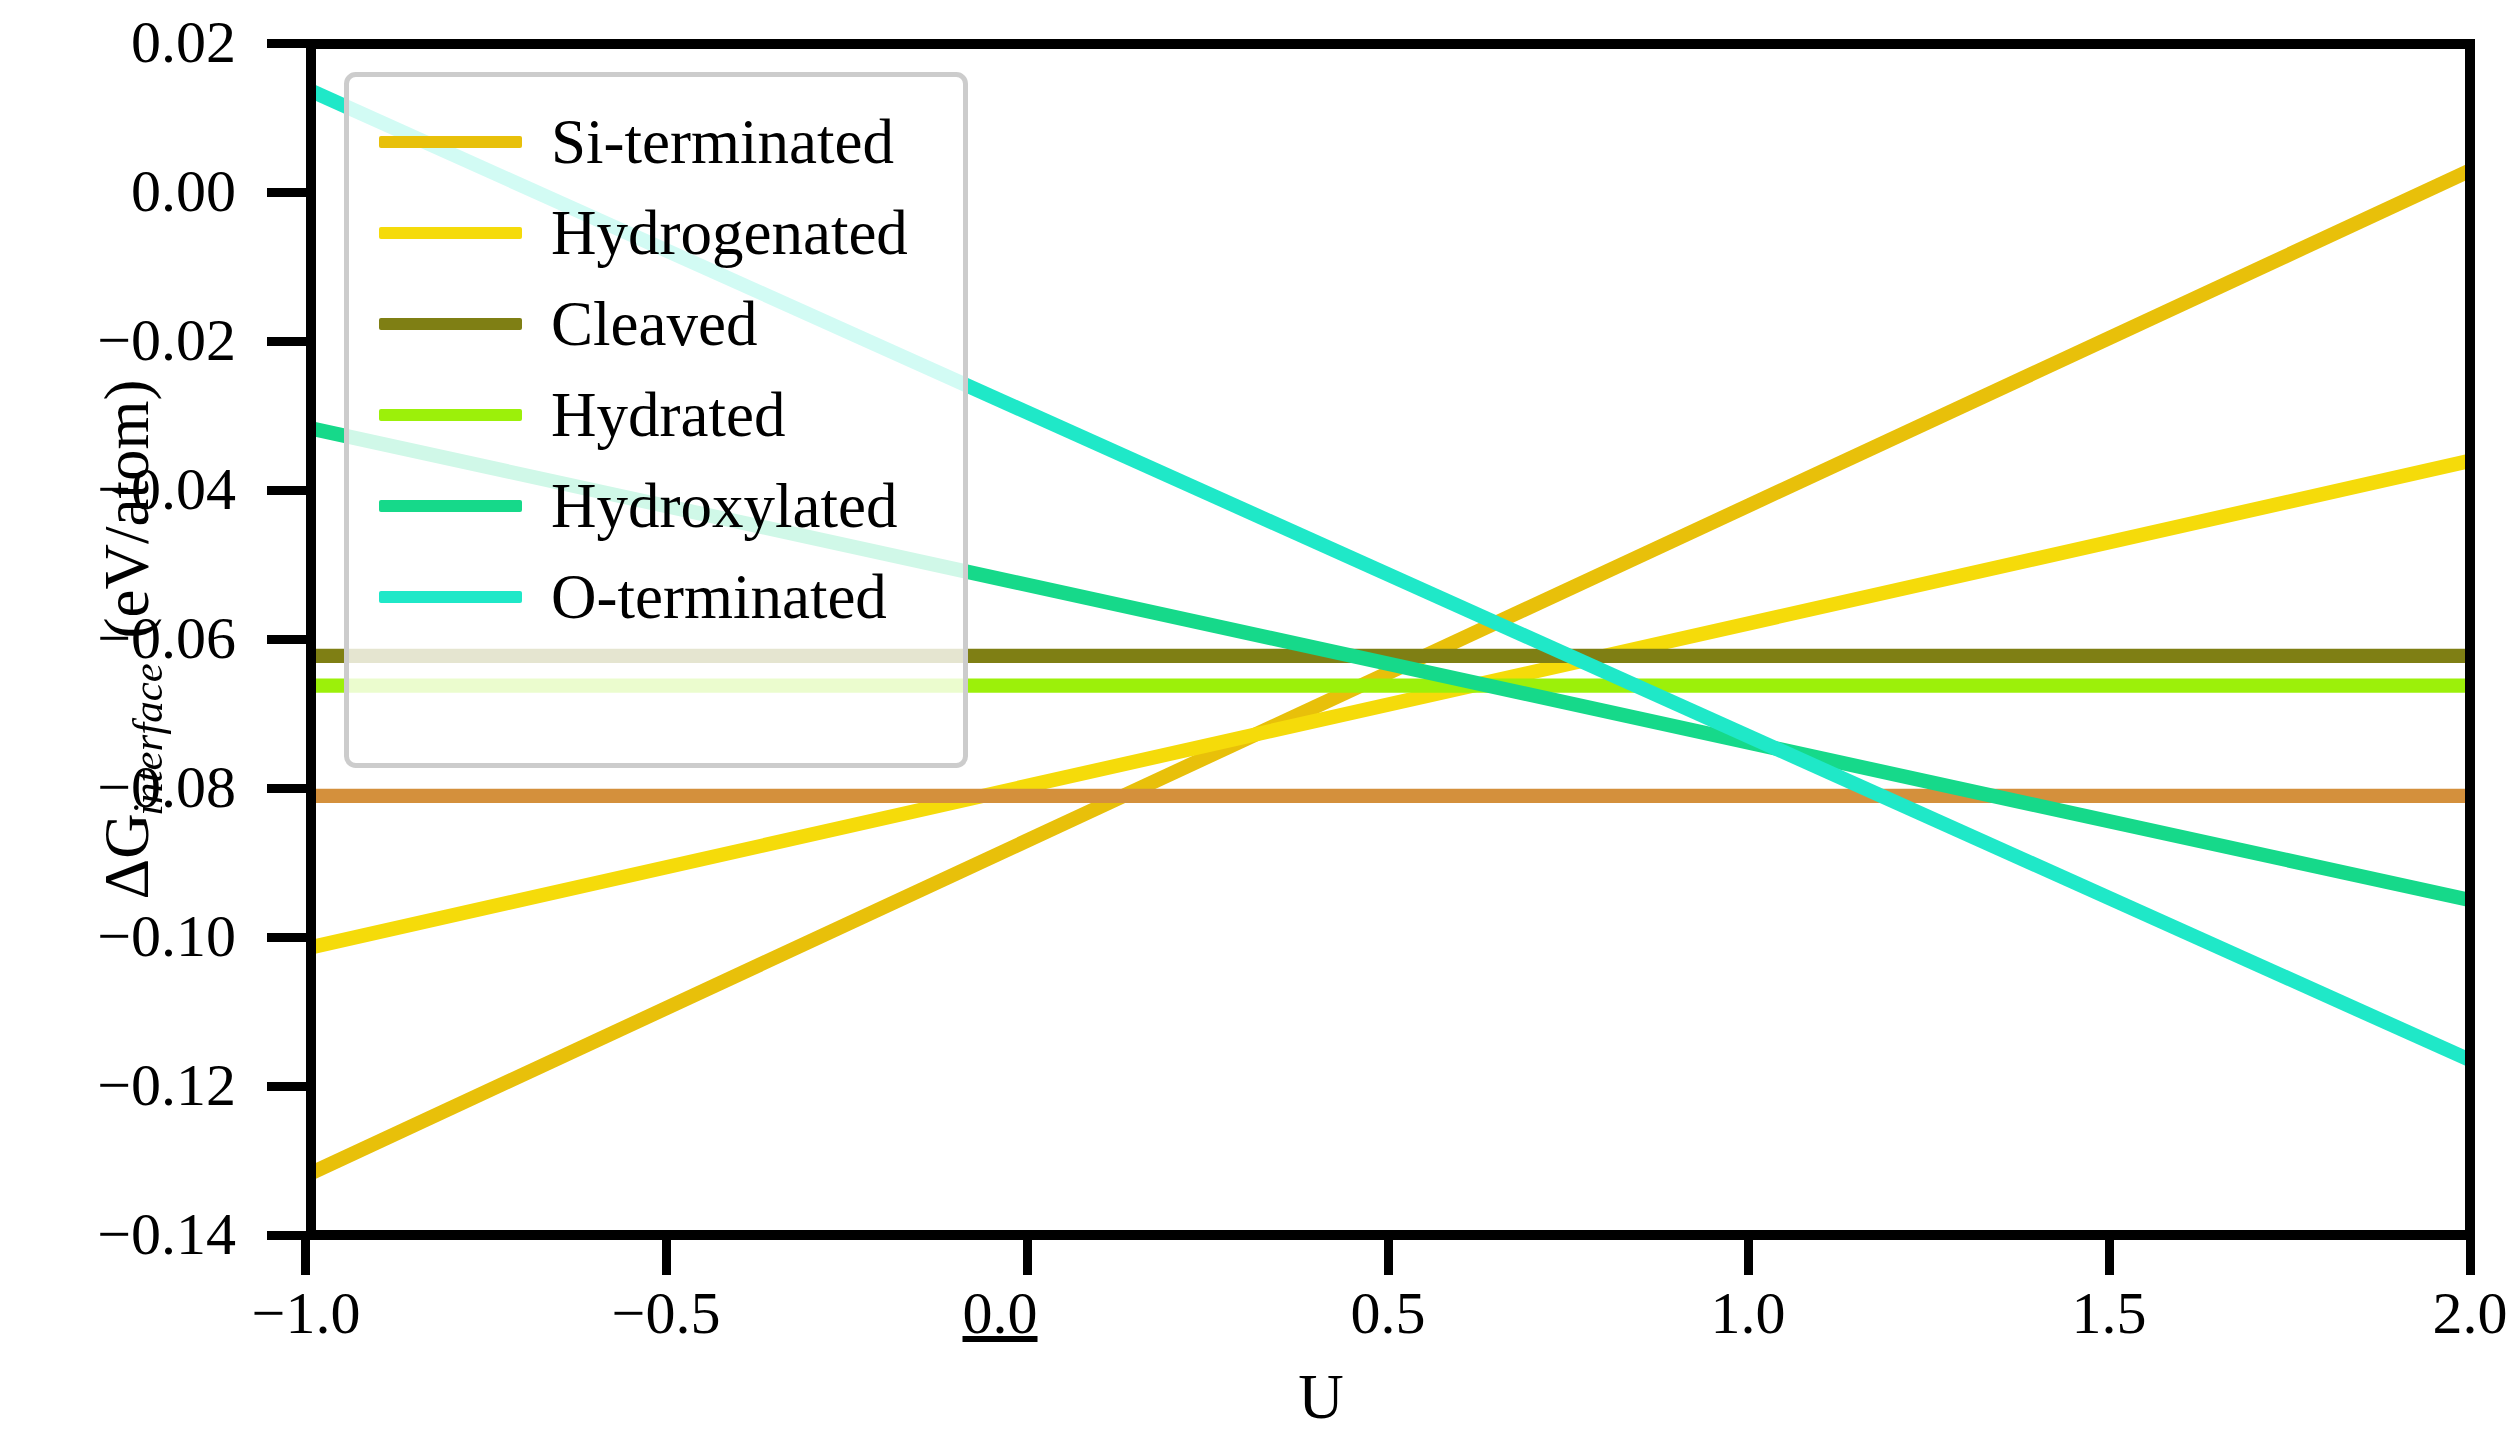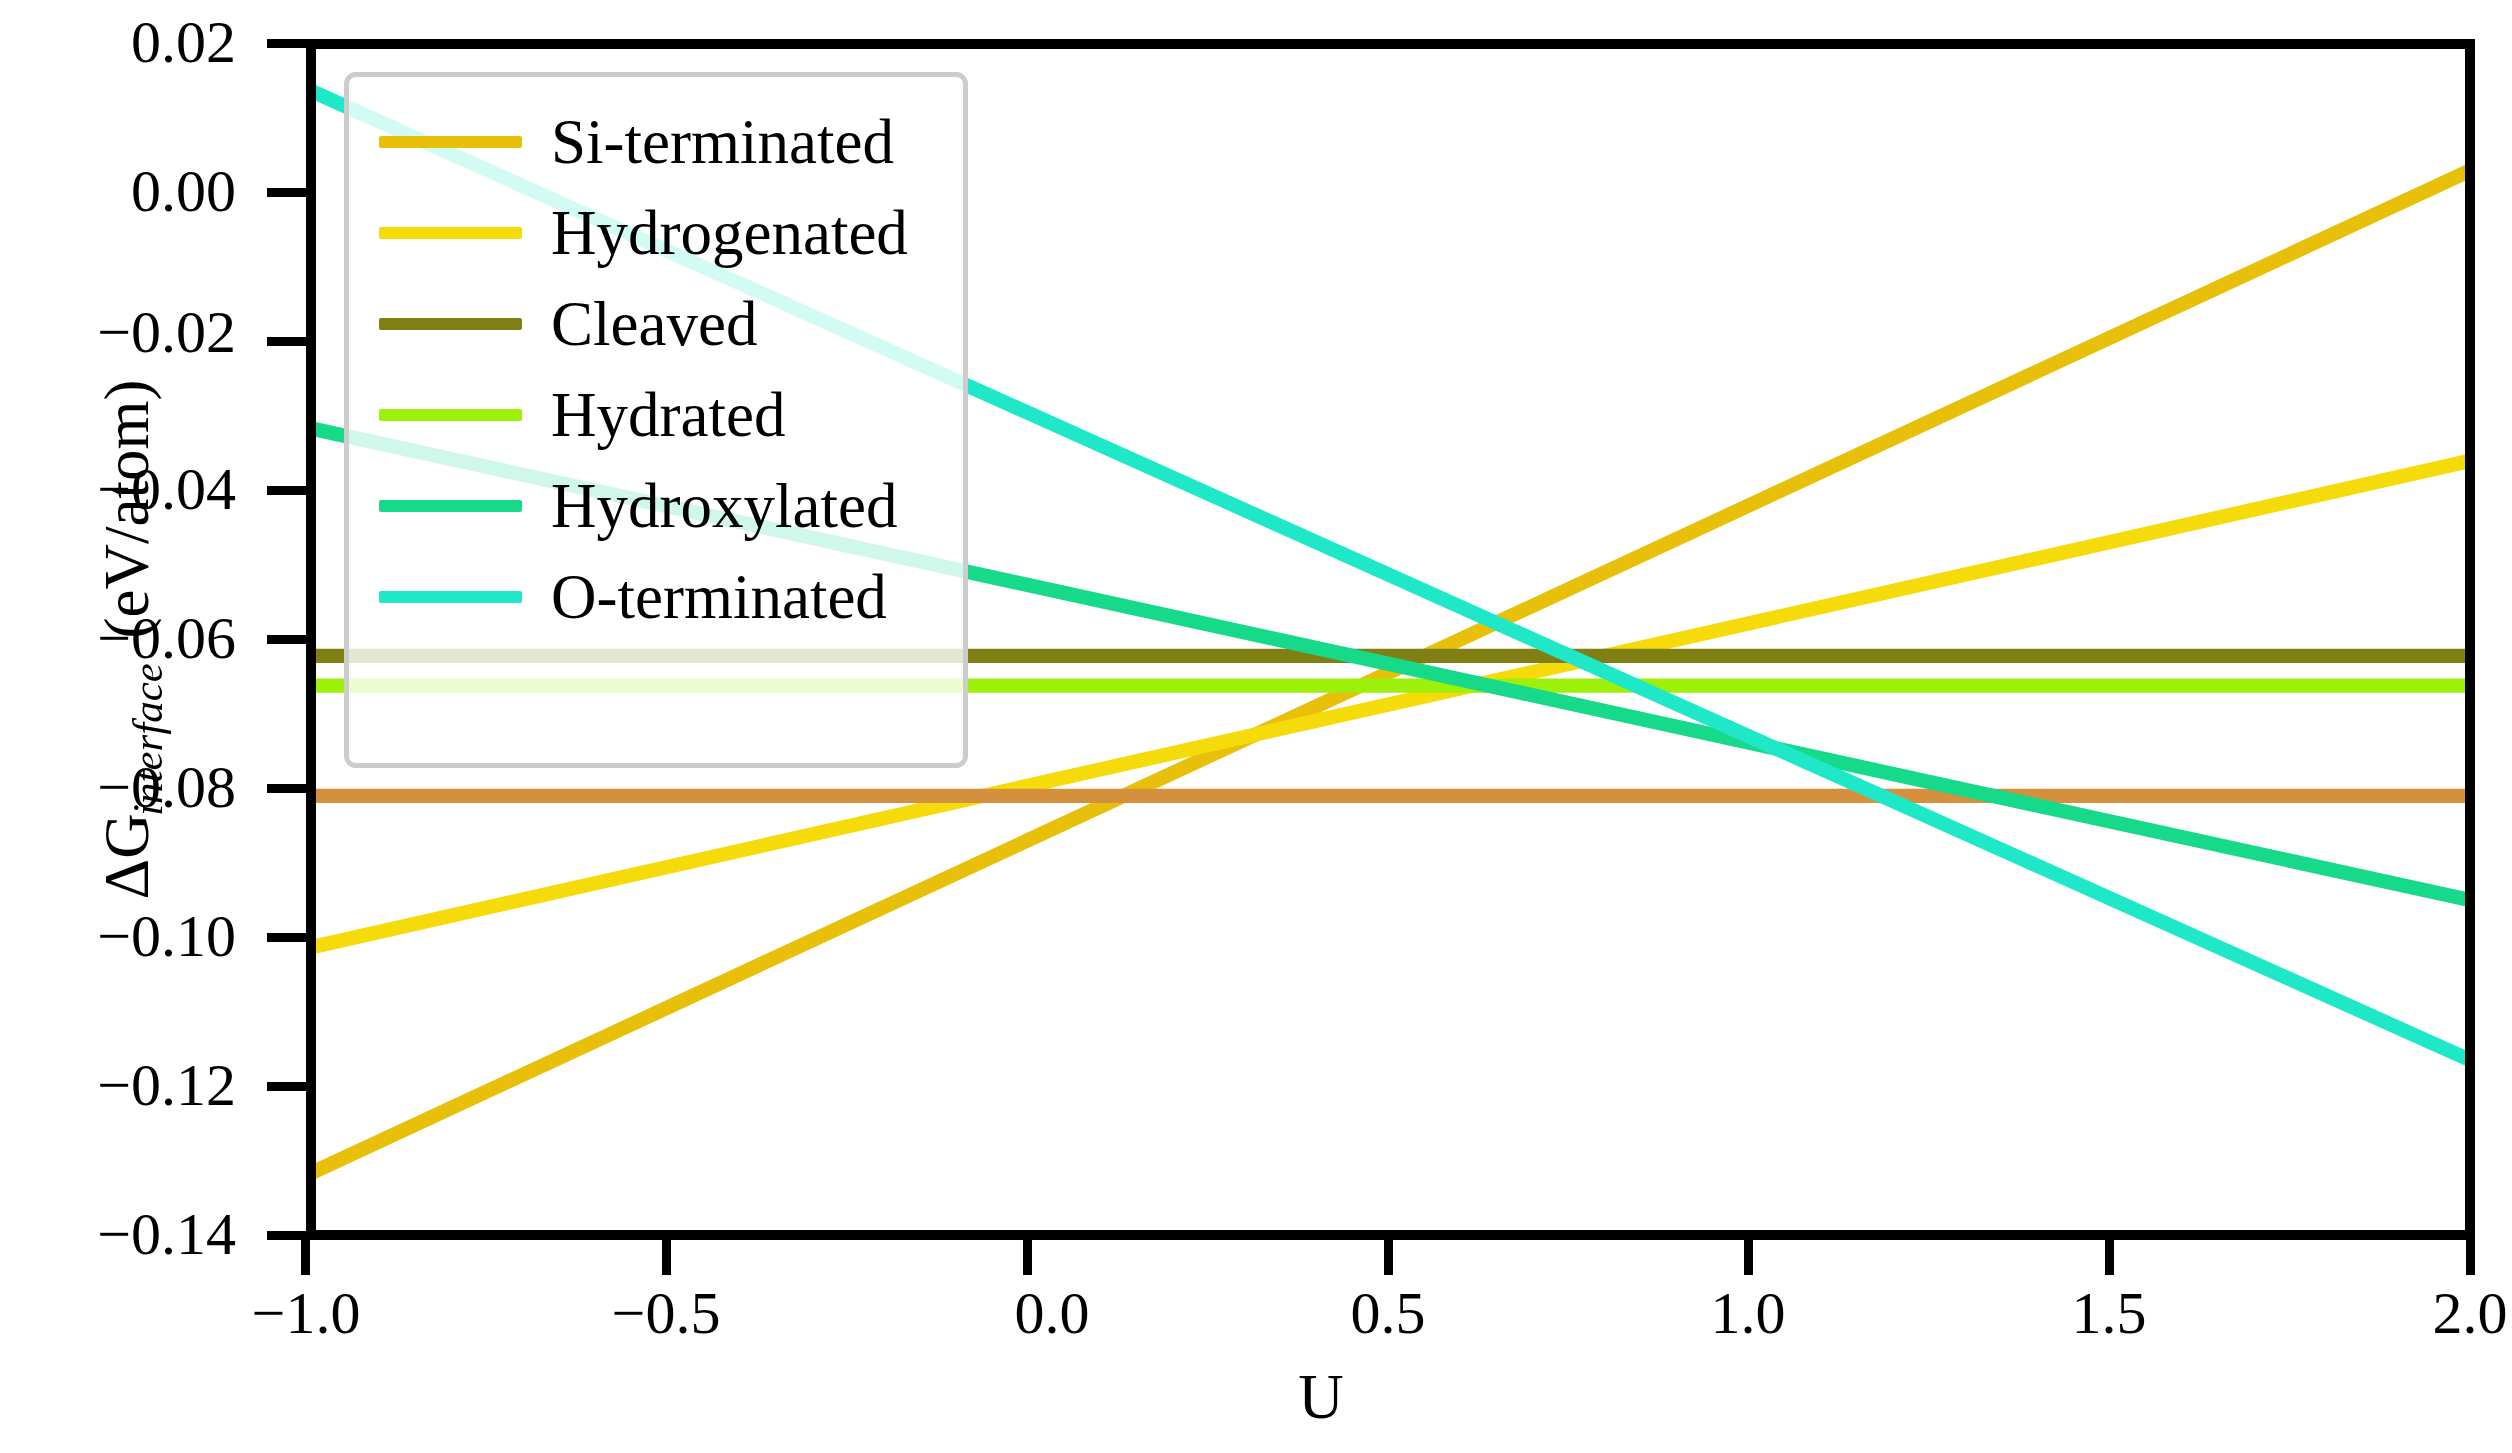--- a/index.html
+++ b/index.html
@@ -174,39 +174,39 @@
   <div class="spine" id="spine-right"></div>
   <div class="spine" id="spine-top"></div>
   <div class="spine" id="spine-bottom"></div>
 
   <div id="ticks-layer">
       <div class="ytick" style="top: 39px;"></div>
       <div class="yticklabel" style="top: 12.4px;">0.02</div>
       <div class="ytick" style="top: 188px;"></div>
       <div class="yticklabel" style="top: 161px;">0.00</div>
       <div class="ytick" style="top: 337px;"></div>
-      <div class="yticklabel" style="top: 302px;">−0.02</div>
+      <div class="yticklabel" style="top: 310px;">−0.02</div>
       <div class="ytick" style="top: 486px;"></div>
       <div class="yticklabel" style="top: 459px;">−0.04</div>
       <div class="ytick" style="top: 635px;"></div>
       <div class="yticklabel" style="top: 608px;">−0.06</div>
       <div class="ytick" style="top: 784px;"></div>
       <div class="yticklabel" style="top: 757px;">−0.08</div>
       <div class="ytick" style="top: 933px;"></div>
       <div class="yticklabel" style="top: 906px;">−0.10</div>
       <div class="ytick" style="top: 1082px;"></div>
       <div class="yticklabel" style="top: 1055px;">−0.12</div>
       <div class="ytick" style="top: 1231px;"></div>
       <div class="yticklabel" style="top: 1204px;">−0.14</div>
       <div class="xtick" style="left: 301px;"></div>
       <div class="xticklabel" style="left: 306px;">−1.0</div>
       <div class="xtick" style="left: 662px;"></div>
       <div class="xticklabel" style="left: 666px;">−0.5</div>
       <div class="xtick" style="left: 1023px;"></div>
-      <div class="xticklabel" style="left: 1052px;">0.0</div>
+      <div class="xticklabel" style="left: 1000px; text-decoration: underline;">0.0</div>
       <div class="xtick" style="left: 1384px;"></div>
       <div class="xticklabel" style="left: 1388px;">0.5</div>
       <div class="xtick" style="left: 1744px;"></div>
       <div class="xticklabel" style="left: 1748px;">1.0</div>
       <div class="xtick" style="left: 2105px;"></div>
       <div class="xticklabel" style="left: 2109px;">1.5</div>
       <div class="xtick" style="left: 2466px;"></div>
       <div class="xticklabel" style="left: 2470px;">2.0</div>
     </div>
 

